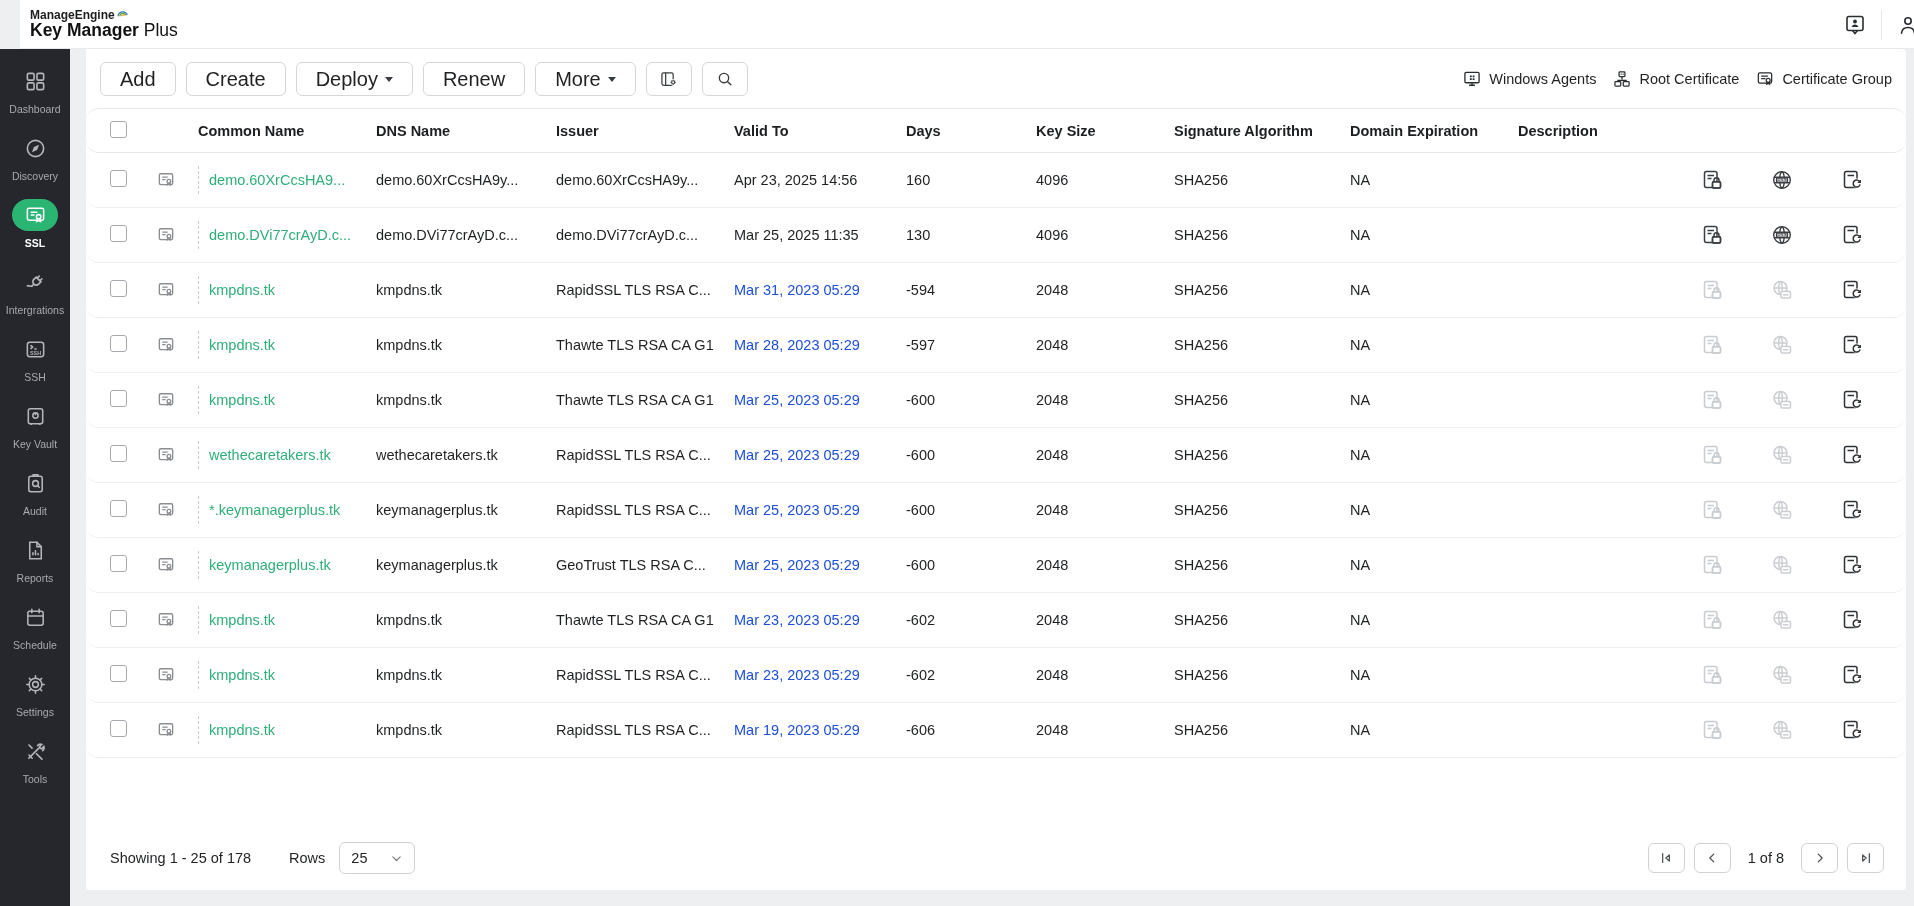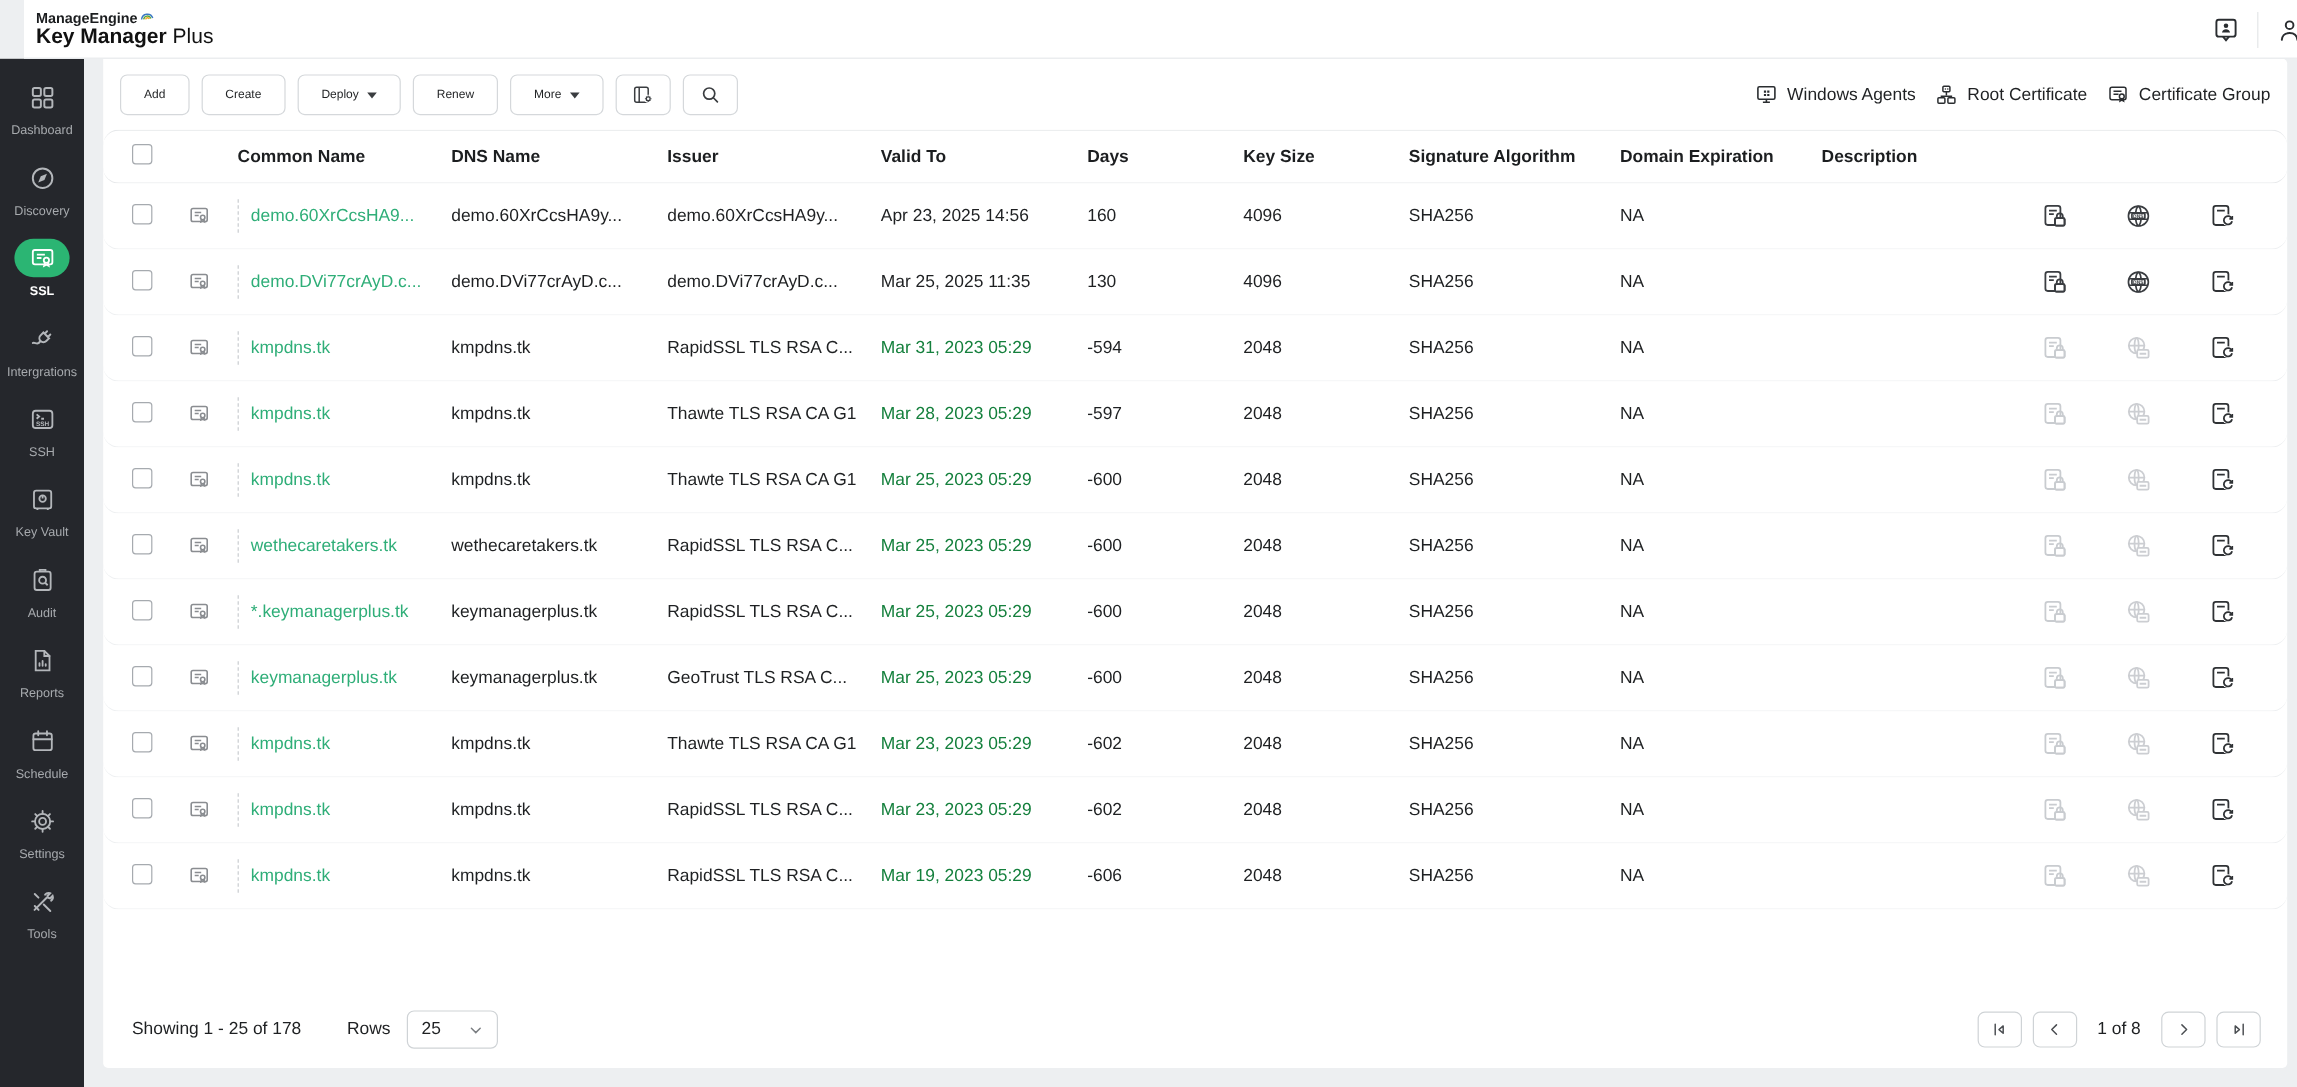--- a/index.html
+++ b/index.html
@@ -43,21 +43,21 @@
   .tabbar { height:38px; display:flex; align-items:flex-end; padding-left:16px; flex:none; }
   .tab { height:38px; display:flex; align-items:center; padding:0 30px; font-size:15px; color:#84878b; cursor:pointer; }
   .tab.active { background:#fff; border-top:3px solid #2bb573; border-radius:8px 8px 0 0;
     color:#1d1f21; padding:0 22px; }
   .card { background:#fff; margin:0 8px 16px 16px; flex:1; display:flex; flex-direction:column;
     border-radius:0 4px 4px 4px; overflow:hidden; }
 
   
   .toolbar { display:flex; align-items:center; padding:13px 14px 12px; gap:10px; flex:none; }
   .btn { height:34px; border:1px solid #d5d8db; border-radius:6px; background:#fff; padding:0 19px;
-    font-size:10px; color:#1f2123; display:flex; align-items:center; gap:7px; cursor:pointer;
+    font-size:20px; color:#1f2123; display:flex; align-items:center; gap:7px; cursor:pointer;
     font-family:"Liberation Sans",sans-serif; }
   .btn .caret { width:0; height:0; border-left:4px solid transparent; border-right:4px solid transparent;
     border-top:5px solid #3a3d40; }
   .btn-icon { width:46px; padding:0; justify-content:center; }
   .btn-icon svg { width:20px; height:20px; color:#3a3d40; }
   .toolbar-right { margin-left:auto; display:flex; align-items:center; gap:16px; }
   .tb-link { display:flex; align-items:center; gap:7px; font-size:14.5px; color:#1f2123; cursor:pointer; }
   .tb-link svg { width:20px; height:20px; color:#2a2d30; }
 
   
@@ -67,21 +67,21 @@
     font-weight:700; font-size:14.5px; color:#1c1e20; flex:none; }
   .trow { height:55px; border-bottom:1px solid #edeff1; font-size:14.5px; }
   .cell-check { padding-left:24px; }
   .checkbox { width:17px; height:17px; border:1.5px solid #a6aaaf; border-radius:3px; background:#fff;
     display:inline-block; cursor:pointer; }
   .cell-certicon { display:flex; padding-left:14px; }
   .cell-certicon svg { width:20px; height:20px; color:#8a8d91; }
   .cell-common { display:flex; align-items:center; }
   .cell-common::before { content:''; border-left:1px dashed #c9ccd0; height:28px; margin-right:10px; }
   .f-common { color:#2fae78; cursor:pointer; }
-  .trow.expired .f-validto { color:#15803d; }
+  .trow.expired .f-validto { color:#1d4ed8; }
   .cell-actions { display:flex; align-items:center; padding-left:20px; }
   .action-slot { width:70px; display:flex; justify-content:flex-start; }
   .action-slot svg { width:24px; height:24px; cursor:pointer; }
   .action-lock { color:#c9ccd0; }
   .trow.managed .action-lock { color:#3a3d41; }
   .icon-dns-globe { display:none; color:#3a3d41; }
   .trow.managed .icon-dns-globe { display:block; }
   .icon-globe-card { display:block; color:#ccced2; }
   .action-renew { color:#2f3235; }
 

